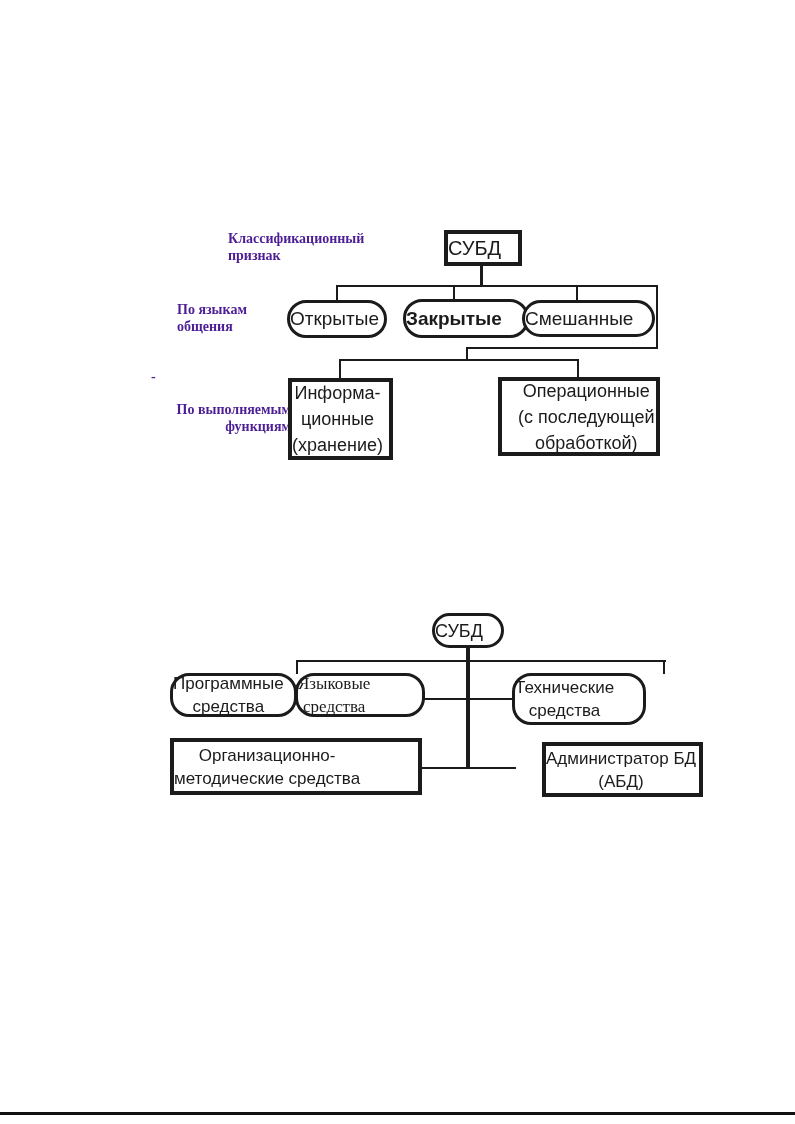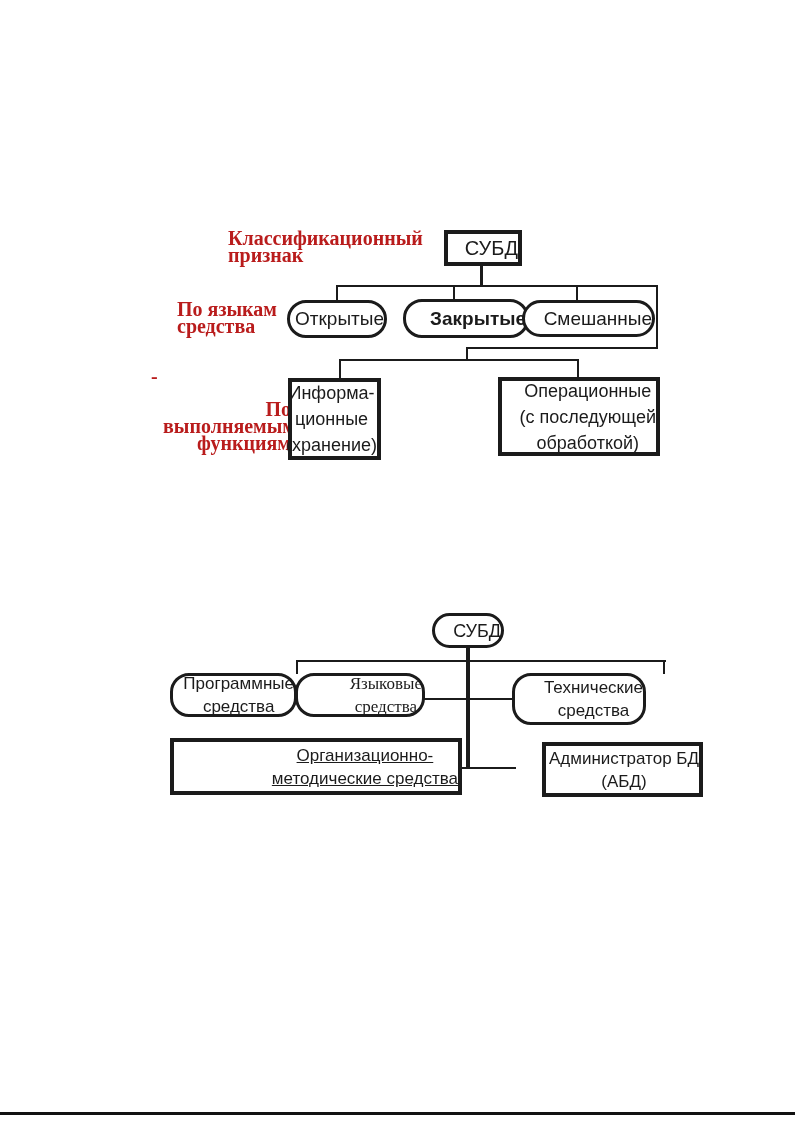--- a/index.html
+++ b/index.html
@@ -15,39 +15,39 @@
   .ln{position:absolute;background:#1b1b1b;}
   
   .box{
     position:absolute;
     box-sizing:border-box;
     border-style:solid;
     border-color:#1b1b1b;
     background:#ffffff;
     display:flex;
     align-items:center;
-    justify-content:flex-end;
+    justify-content:flex-start;
     text-align:center;
     white-space:pre-line;
     color:#1b1b1b;
   }
   .b4{border-width:4px;}
   .b3{border-width:3px;border-radius:19px;}
   .t20{font-size:20px;line-height:24px;}
   .t19{font-size:19px;line-height:24px;}
   .t18{font-size:18px;line-height:26px;}
   .t17{font-size:17px;line-height:23px;}
   
   .lbl{
     position:absolute;
     font-family:"Liberation Serif", serif;
     font-weight:bold;
-    font-size:20px;
+    font-size:14px;
     line-height:17px;
-    color:#b91c1c;
+    color:#4c1d95;
     white-space:pre-line;
   }
   .lbl.right{text-align:right;margin-top:45px;}
   .bottom-rule{position:absolute;left:0;width:795px;height:3px;background:#111;}
 </style>
 </head>
 <body>
 
 <div class="page">
 
@@ -70,42 +70,42 @@
 
     <i class="ln" style="left:656px;top:285px;width:2px;height:64px;"></i>
     <i class="ln" style="left:466px;top:347px;width:192px;height:2px;"></i>
     <i class="ln" style="left:466px;top:347px;width:2px;height:14px;"></i>
 
     <i class="ln" style="left:339px;top:359px;width:240px;height:2px;"></i>
     <i class="ln" style="left:339px;top:359px;width:2px;height:20px;"></i>
     <i class="ln" style="left:577px;top:359px;width:2px;height:19px;"></i>
 
     <div class="lbl" style="left:177px;top:301px;">По языкам
-средства</div>
+общения</div>
 
     <div class="box b3 t19" style="left:287px;top:300px;width:100px;height:38px;">
       <span>Открытые</span>
     </div>
     <div class="box b3 t19" style="left:403px;top:299px;width:126px;height:39px;font-weight:bold;">
       <span>Закрытые</span>
     </div>
     <div class="box b3 t19" style="left:522px;top:300px;width:133px;height:37px;">
       <span>Смешанные</span>
     </div>
 
     <div class="lbl right" style="left:163px;top:356px;width:128px;">По выполняемым
 функциям</div>
     <div class="lbl" style="left:151px;top:368px;">-</div>
 
-    <div class="box b4 t18" style="left:288px;top:378px;width:93px;height:82px;padding-left:20px;">
+    <div class="box b4 t18" style="left:288px;top:378px;width:105px;height:82px;">
       <span>Информа-
 ционные
 (хранение)</span>
     </div>
-    <div class="box b4 t18" style="left:498px;top:377px;width:162px;height:79px;">
+    <div class="box b4 t18" style="left:498px;top:377px;width:162px;height:79px;padding-left:16px;">
       <span>Операционные
 (с последующей
 обработкой)</span>
     </div>
   </section>
 
   <section>
 
     <div class="box b3 t18" style="left:432px;top:613px;width:72px;height:35px;">
       <span>СУБД</span>
@@ -125,21 +125,21 @@
 средства</span>
     </div>
     <div class="box b3 t17" style="left:295px;top:673px;width:130px;height:44px;font-family:Liberation Serif, serif;">
       <span>Языковые
 средства</span>
     </div>
     <div class="box b3 t17" style="left:512px;top:673px;width:134px;height:52px;">
       <span>Технические
 средства</span>
     </div>
-    <div class="box b4 t17" style="left:170px;top:738px;width:292px;height:57px;text-decoration:underline;">
+    <div class="box b4 t17" style="left:170px;top:738px;width:252px;height:57px;">
       <span>Организационно-
 методические средства</span>
     </div>
     <div class="box b4 t17" style="left:514px;top:742px;width:161px;height:55px;margin-left:28px;">
       <span>Администратор БД
 (АБД)</span>
     </div>
   </section>
 
   <div class="bottom-rule" style="top:1112px;"></div>

